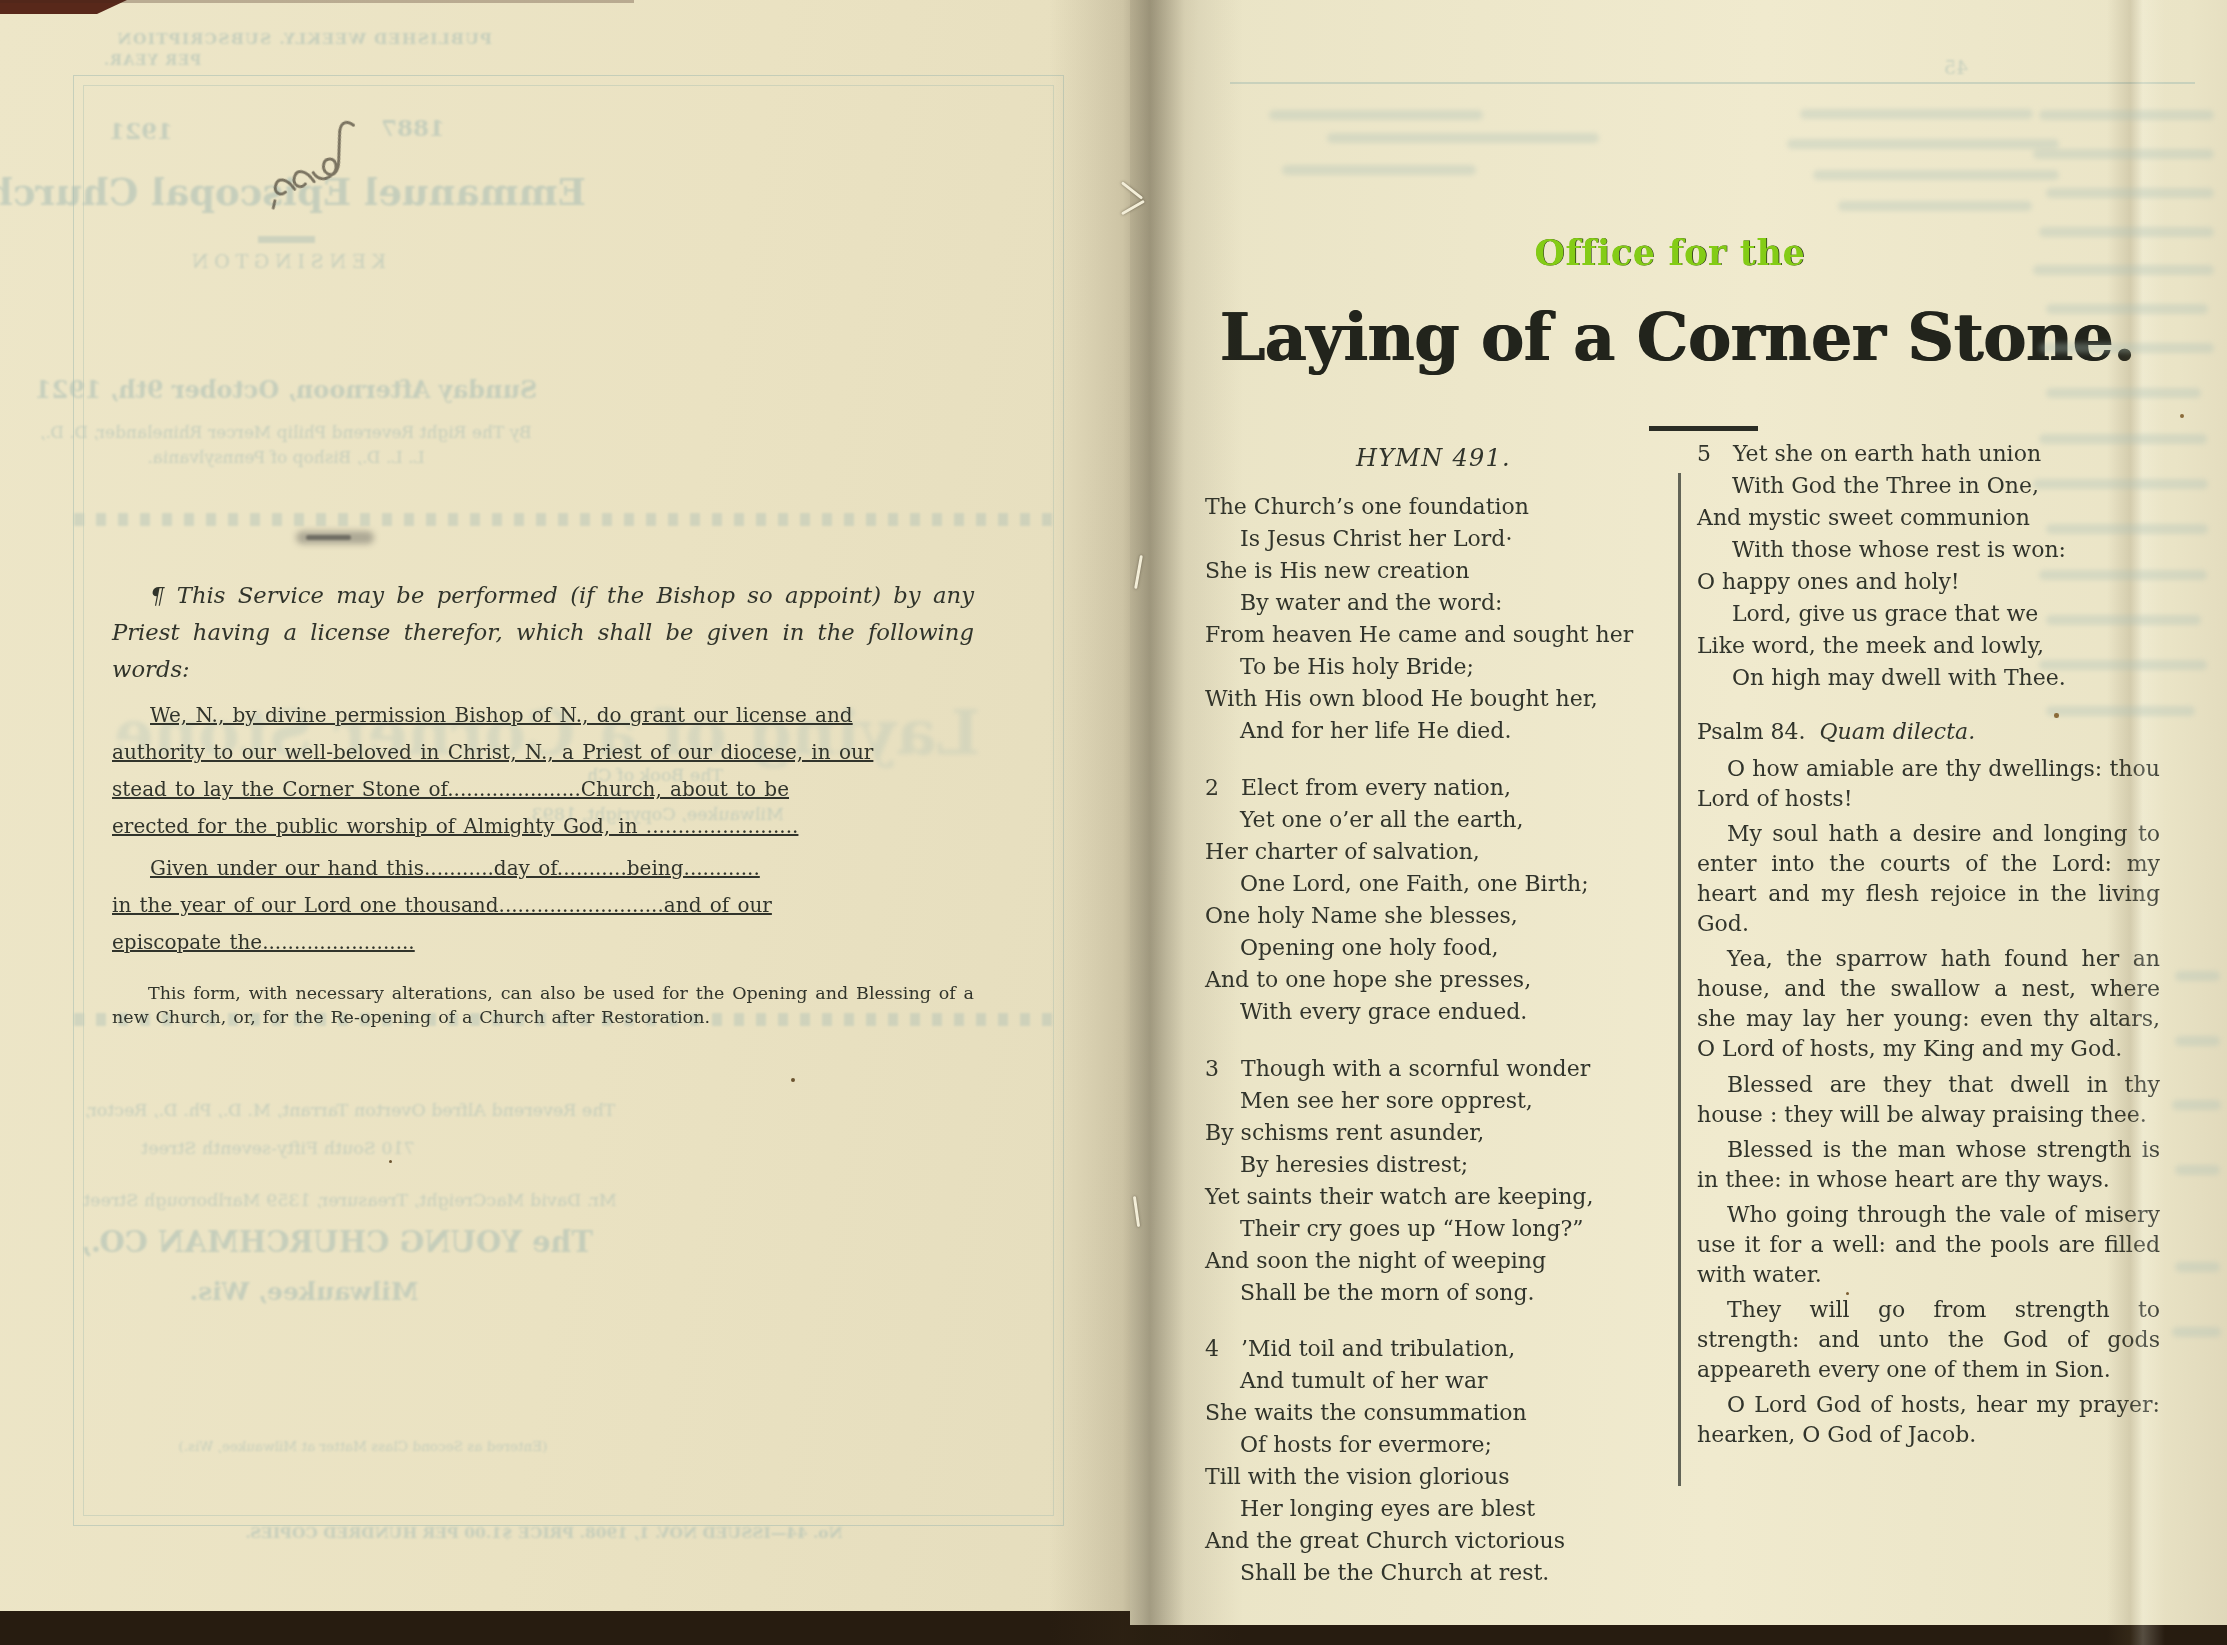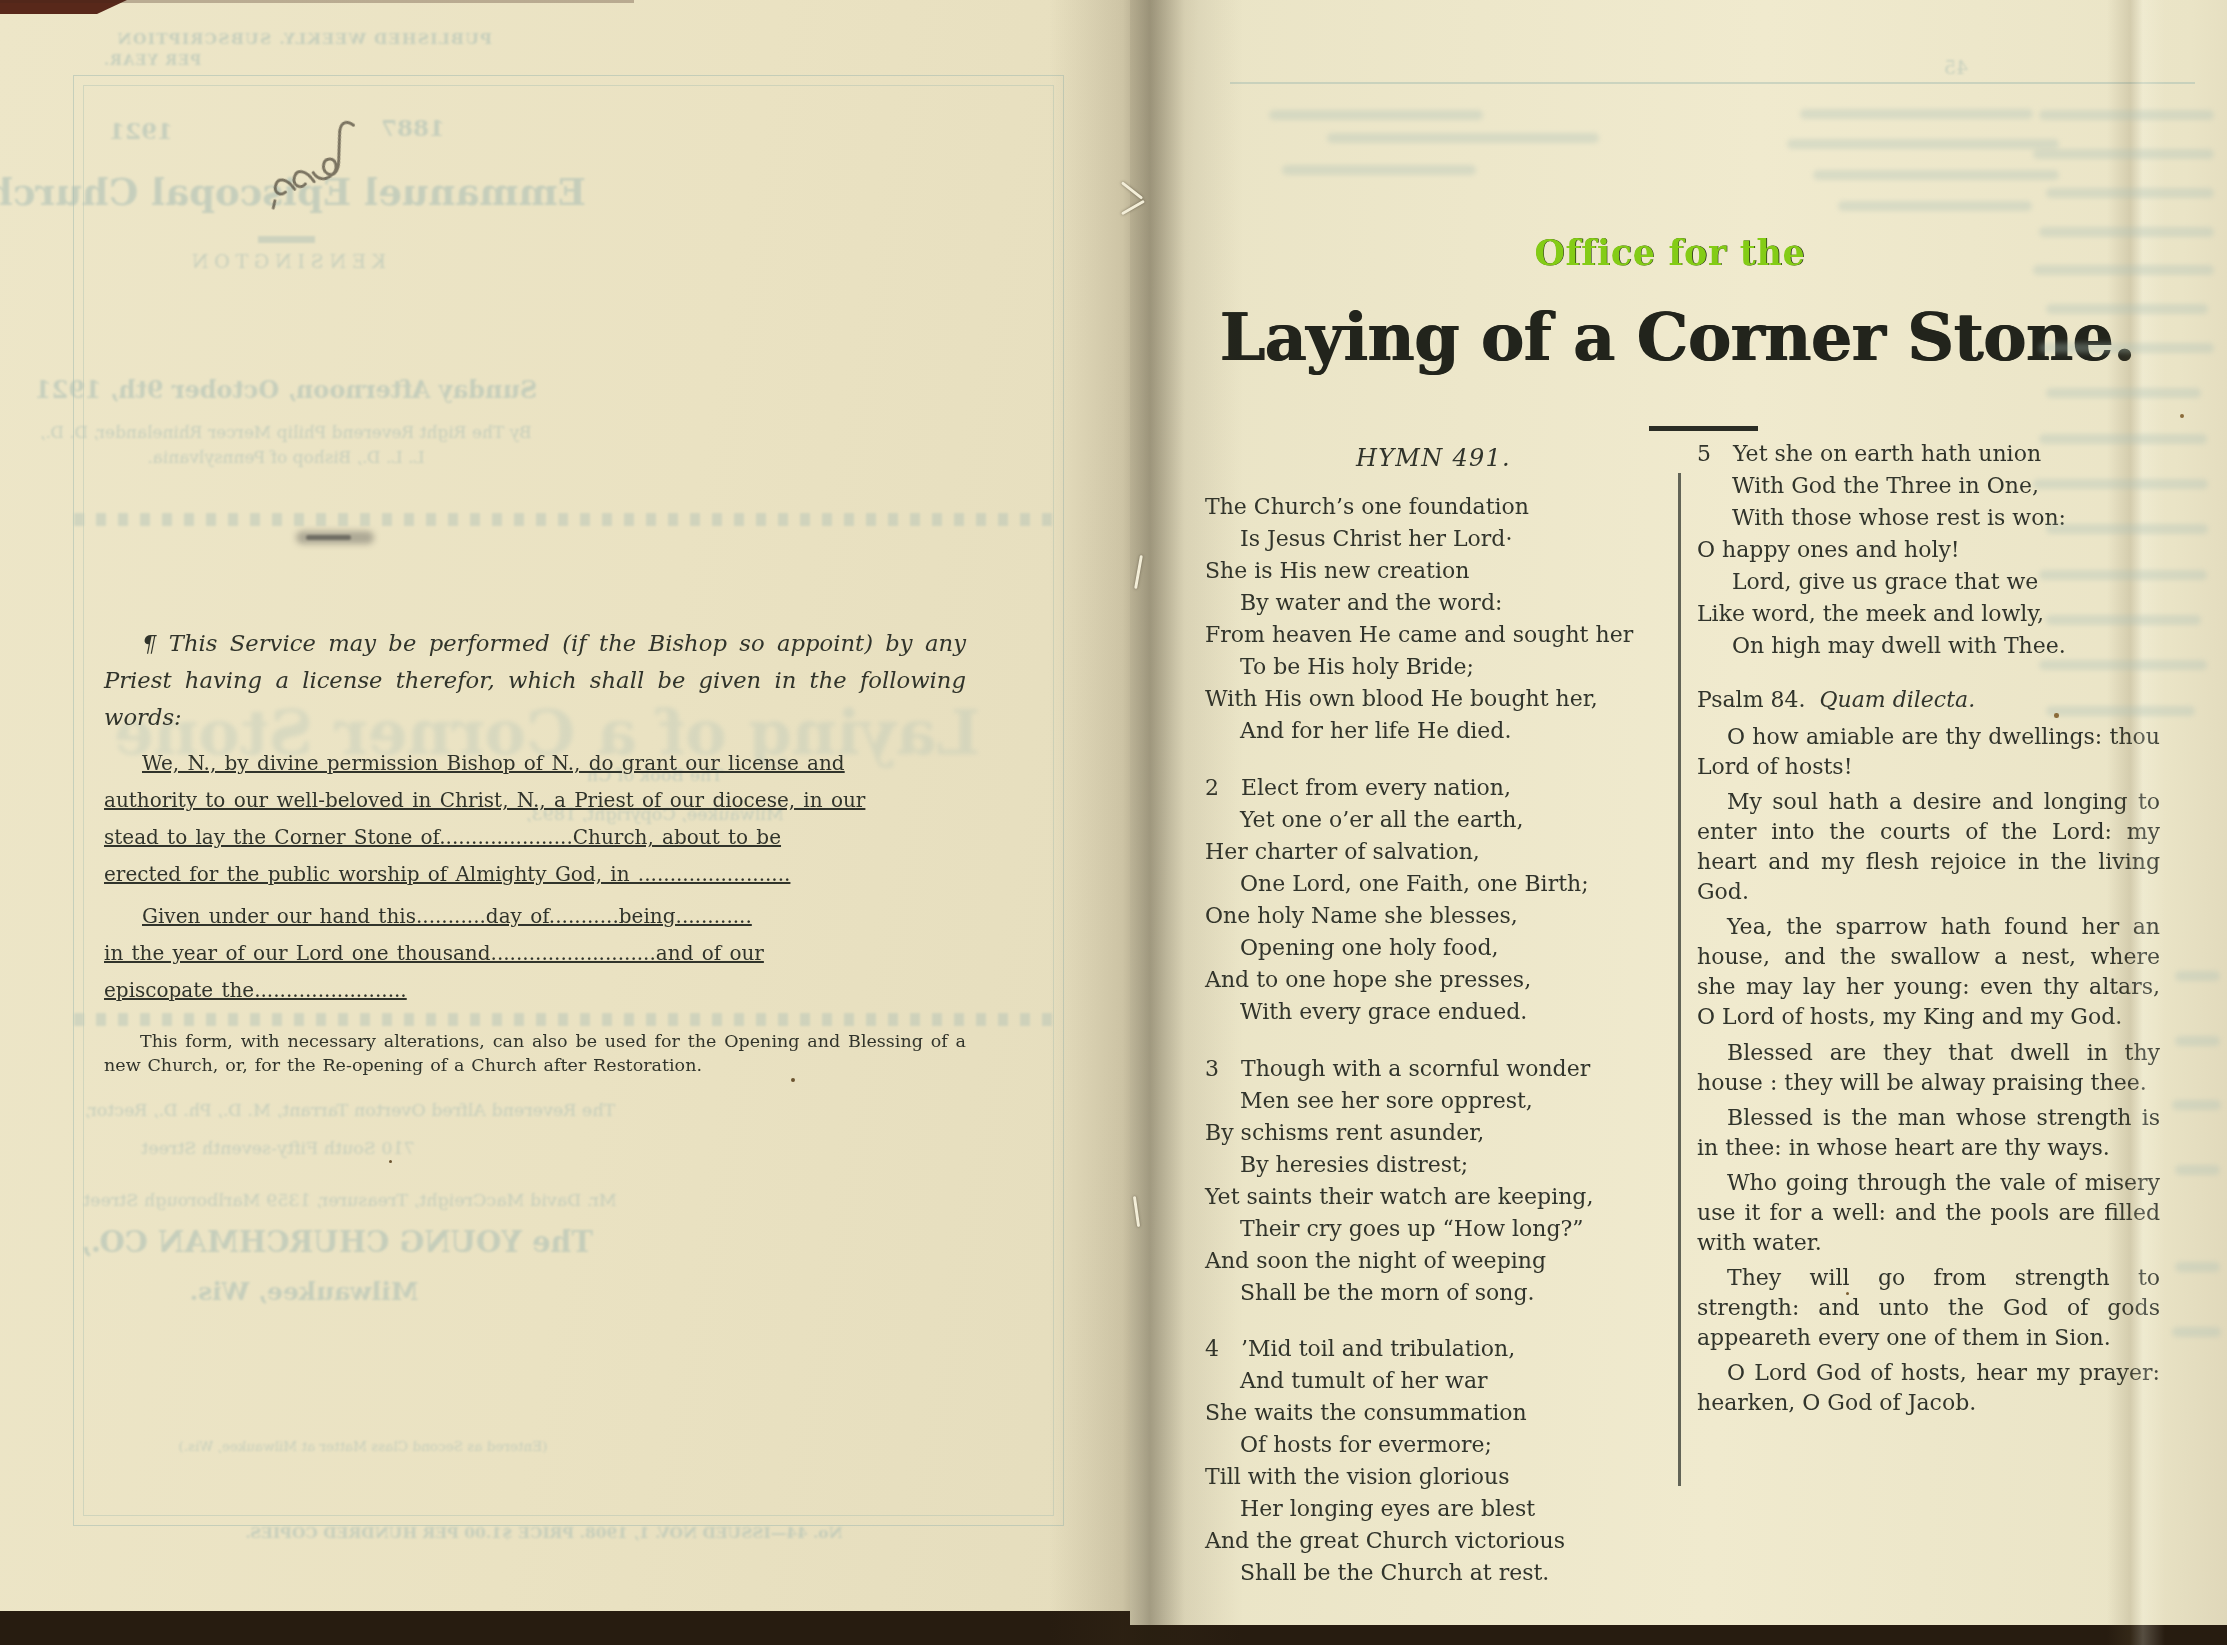--- a/index.html
+++ b/index.html
@@ -46,21 +46,21 @@
   .col-rule{position:absolute;left:1678px;top:473px;width:2.6px;height:1013px;background:#3f423a;opacity:.8;}
 
   .hymn-head{font-style:italic;font-size:24px;letter-spacing:1.3px;text-align:center;margin:0 0 19.4px 0;}
   .stanza{margin:0 0 24.6px 0;}
   .hline{font-size:22px;line-height:32px;white-space:nowrap;}
   .ind{padding-left:35px;}
   .psalm-head{font-size:22px;margin:15.5px 0 10.4px 0;}
   .psalm-head .it{font-style:italic;}
   .verse{font-size:22px;line-height:30px;text-align:justify;text-indent:30px;margin:0 0 5.2px 0;}
 
-  .form-block{position:absolute;left:104px;top:577px;width:862px;margin-top:48px;}
+  .form-block{position:absolute;left:112px;top:577px;width:862px;}
   .rubric{font-style:italic;font-size:22.7px;line-height:37px;text-align:justify;text-indent:38px;margin:0 0 9px 0;word-spacing:1.9px;}
   .form-line{font-size:20px;line-height:37px;white-space:nowrap;word-spacing:1.9px;text-decoration:underline;}
   .fl-indent{text-indent:38px;}
   .para-gap{height:5.2px;}
   .note{font-size:17.5px;line-height:24px;text-align:justify;text-indent:36px;margin-top:19.4px;word-spacing:1.3px;}
 
   
   .stitch{position:absolute;background:#f3eed8;box-shadow:0 0 2.6px rgba(40,30,15,.5);border-radius:1.9px;}
   .smudge{position:absolute;left:296px;top:531px;width:78px;height:13px;background:rgba(95,95,92,.45);filter:blur(3.2px);border-radius:6.5px;}
   .smudge-core{position:absolute;left:306px;top:535px;width:45px;height:5.2px;background:rgba(60,60,58,.55);filter:blur(1.3px);border-radius:2.6px;}
@@ -186,20 +186,21 @@
       </div>
   </div>
 
   <div class="col-rule"></div>
 
   <div class="col col2 ink">
     <div id="stanza5">
         <div class="stanza">
           <div class="hline">5  Yet she on earth hath union</div>
           <div class="hline ind">With God the Three in One,</div>
+          <div class="hline">And mystic sweet communion</div>
           <div class="hline ind">With those whose rest is won:</div>
           <div class="hline">O happy ones and holy!</div>
           <div class="hline ind">Lord, give us grace that we</div>
           <div class="hline">Like word, the meek and lowly,</div>
           <div class="hline ind">On high may dwell with Thee.</div>
         </div>
       </div>
     <div class="psalm-head">
       <span>Psalm 84.</span>&nbsp;&nbsp;<span class="it">Quam dilecta.</span>
     </div>

